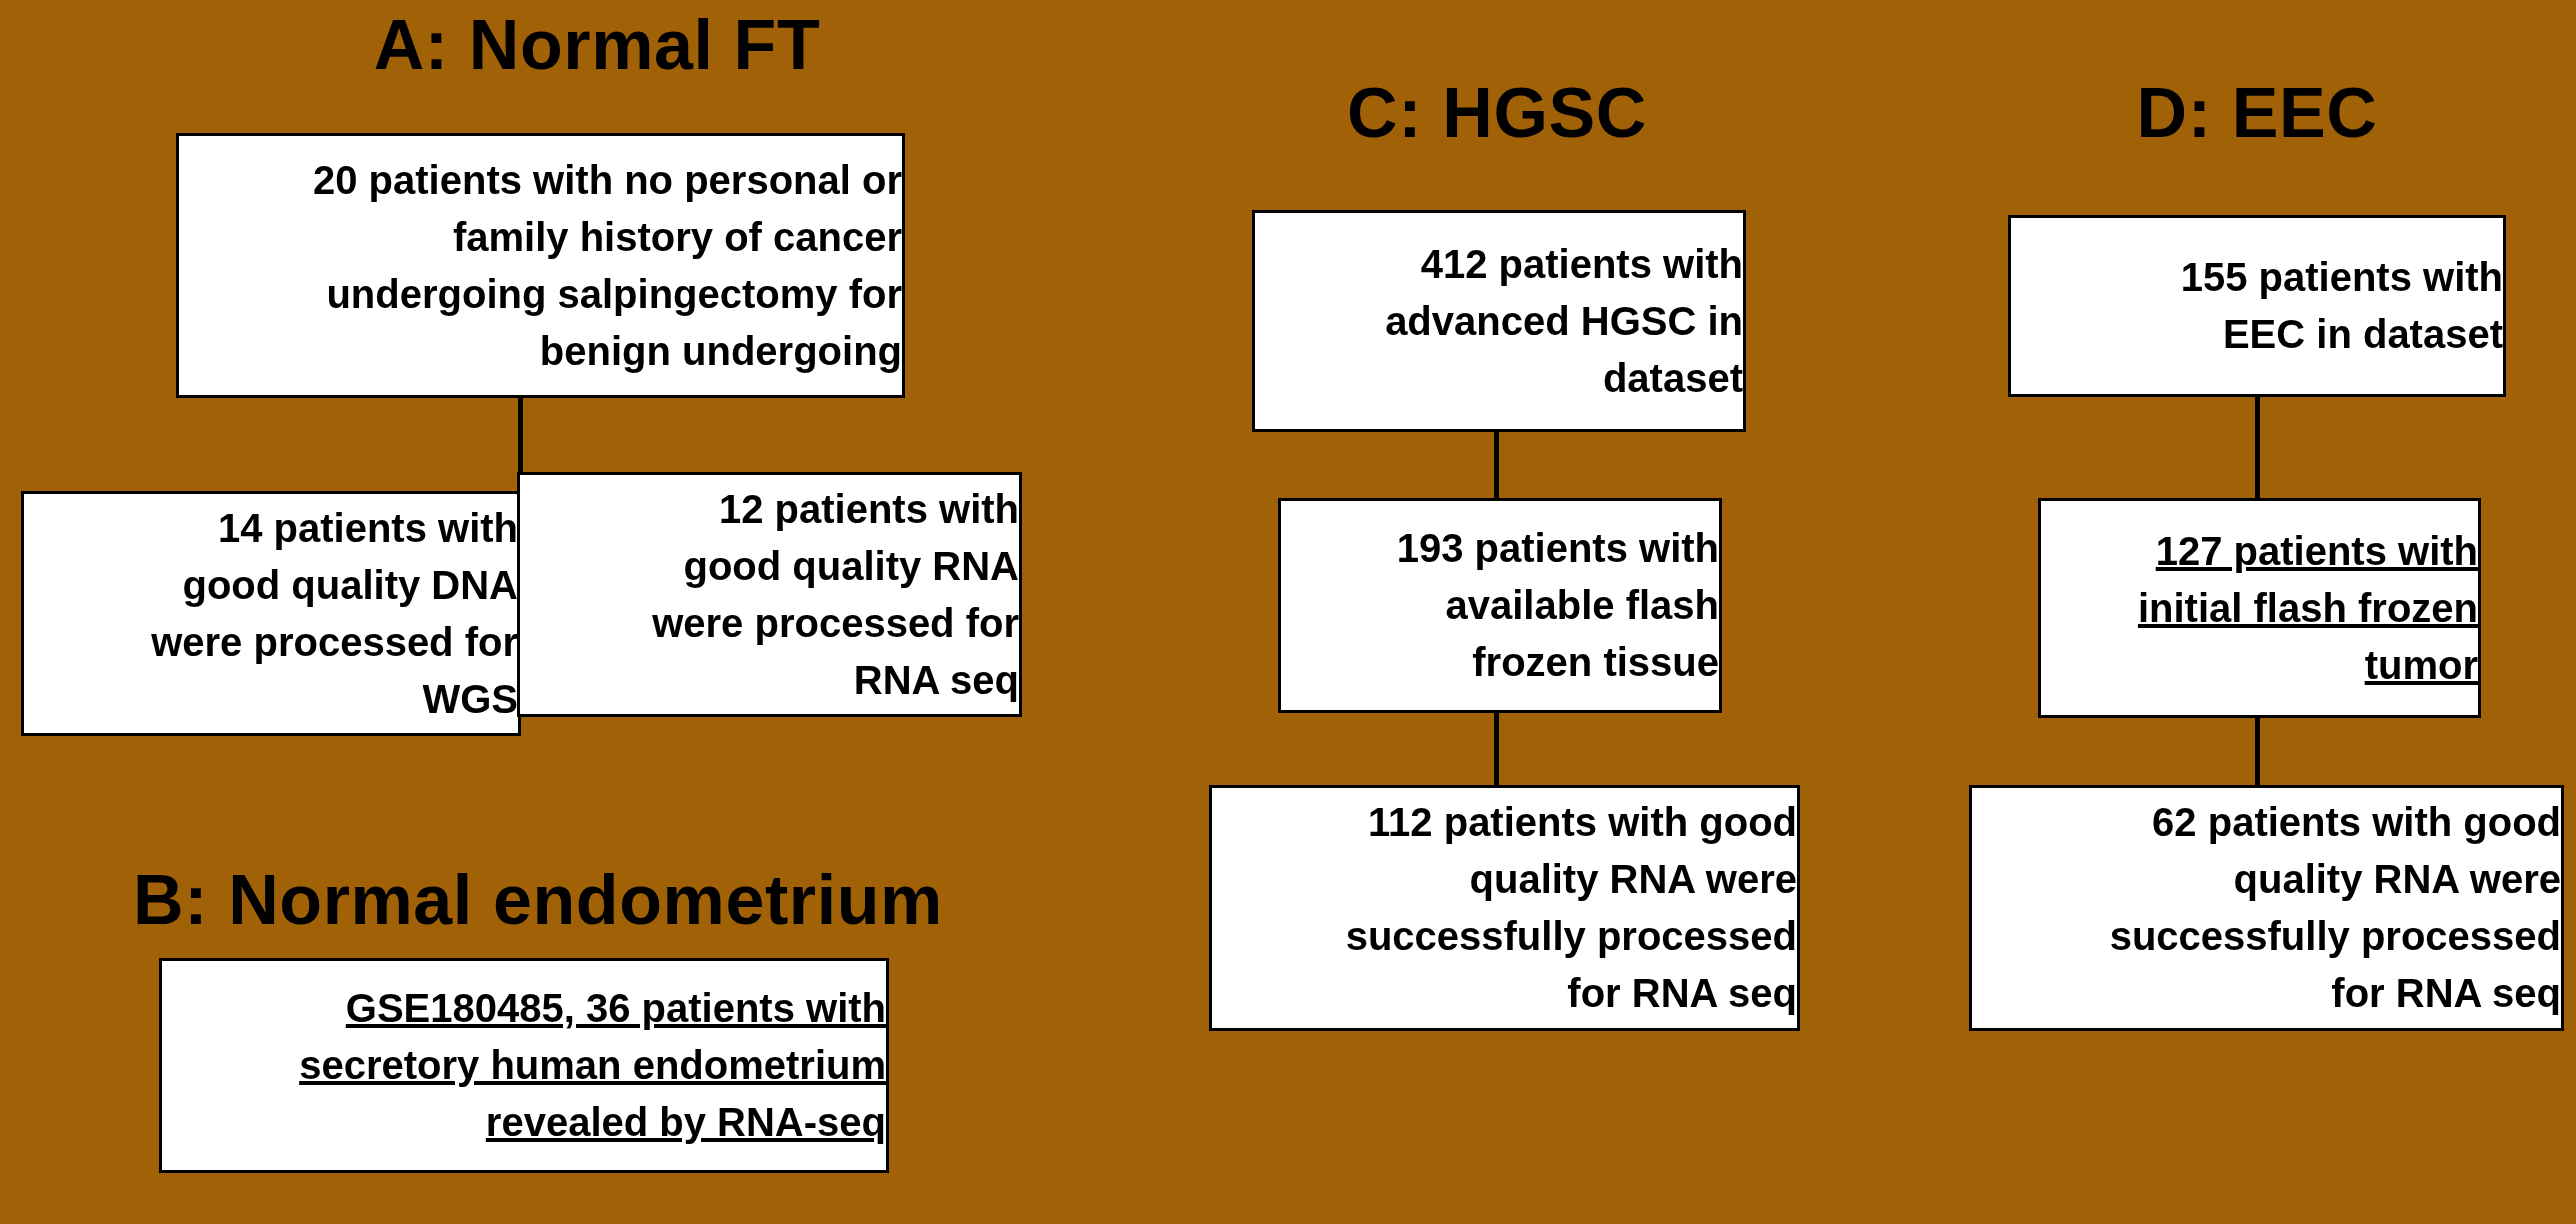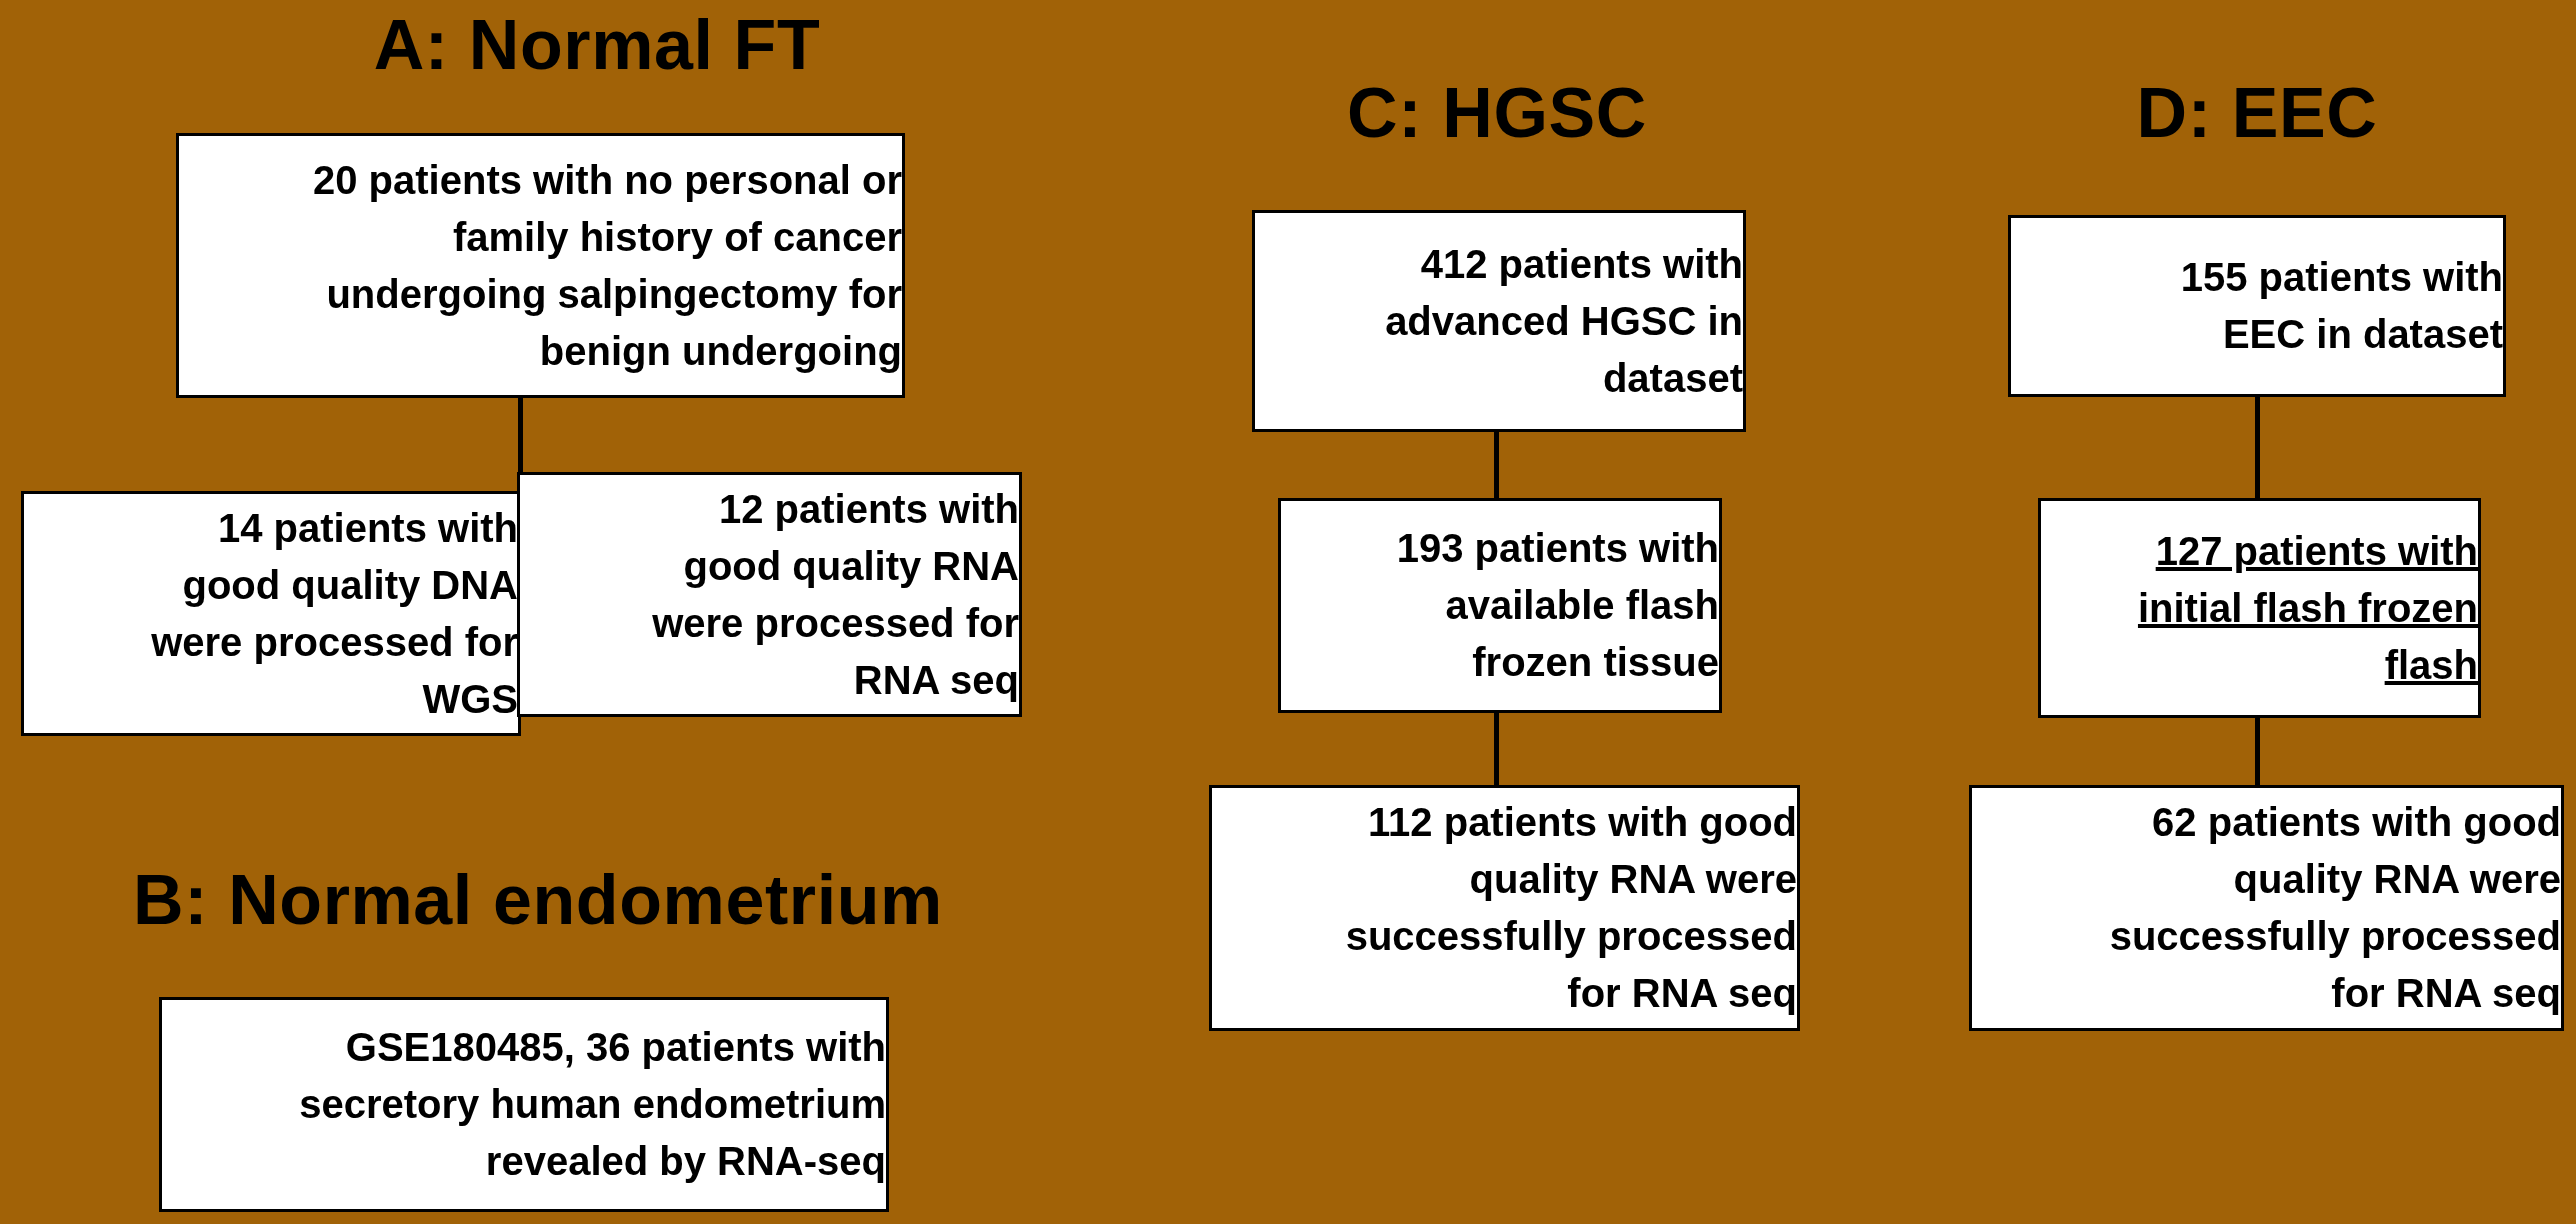--- a/index.html
+++ b/index.html
@@ -76,21 +76,21 @@
 
   <div class="fbox" style="left:517px; top:472px; width:505px; height:245px;">
     <div class="bline">12 patients with</div>
     <div class="bline">good quality RNA</div>
     <div class="bline">were processed for</div>
     <div class="bline">RNA seq</div>
   </div>
 
   <div class="sec-title" style="left:538px; top:860px;">B: Normal endometrium</div>
 
-  <div class="fbox" style="left:159px; top:997px; width:730px; height:215px;">
+  <div class="fbox" style="left:159px; top:958px; width:730px; height:215px;text-decoration:underline;">
     <div class="bline">GSE180485, 36 patients with</div>
     <div class="bline">secretory human endometrium</div>
     <div class="bline">revealed by RNA-seq</div>
   </div>
 
   <div class="sec-title" style="left:1497px; top:73px;">C: HGSC</div>
 
   <div class="fbox" style="left:1252px; top:210px; width:494px; height:222px;">
     <div class="bline">412 patients with</div>
     <div class="bline">advanced HGSC in</div>
@@ -119,21 +119,21 @@
   <div class="fbox" style="left:2008px; top:215px; width:498px; height:182px;">
     <div class="bline">155 patients with</div>
     <div class="bline">EEC in dataset</div>
   </div>
 
   <div class="vline" style="left:2255px; top:395px; height:105px;"></div>
 
   <div class="fbox" style="left:2038px; top:498px; width:443px; height:220px;text-decoration:underline;">
     <div class="bline">127 patients with</div>
     <div class="bline">initial flash frozen</div>
-    <div class="bline">flash</div>
+    <div class="bline">tumor</div>
   </div>
 
   <div class="vline" style="left:2255px; top:716px; height:72px;"></div>
 
   <div class="fbox" style="left:1969px; top:785px; width:595px; height:246px;">
     <div class="bline">62 patients with good</div>
     <div class="bline">quality RNA were</div>
     <div class="bline">successfully processed</div>
     <div class="bline">for RNA seq</div>
   </div>

